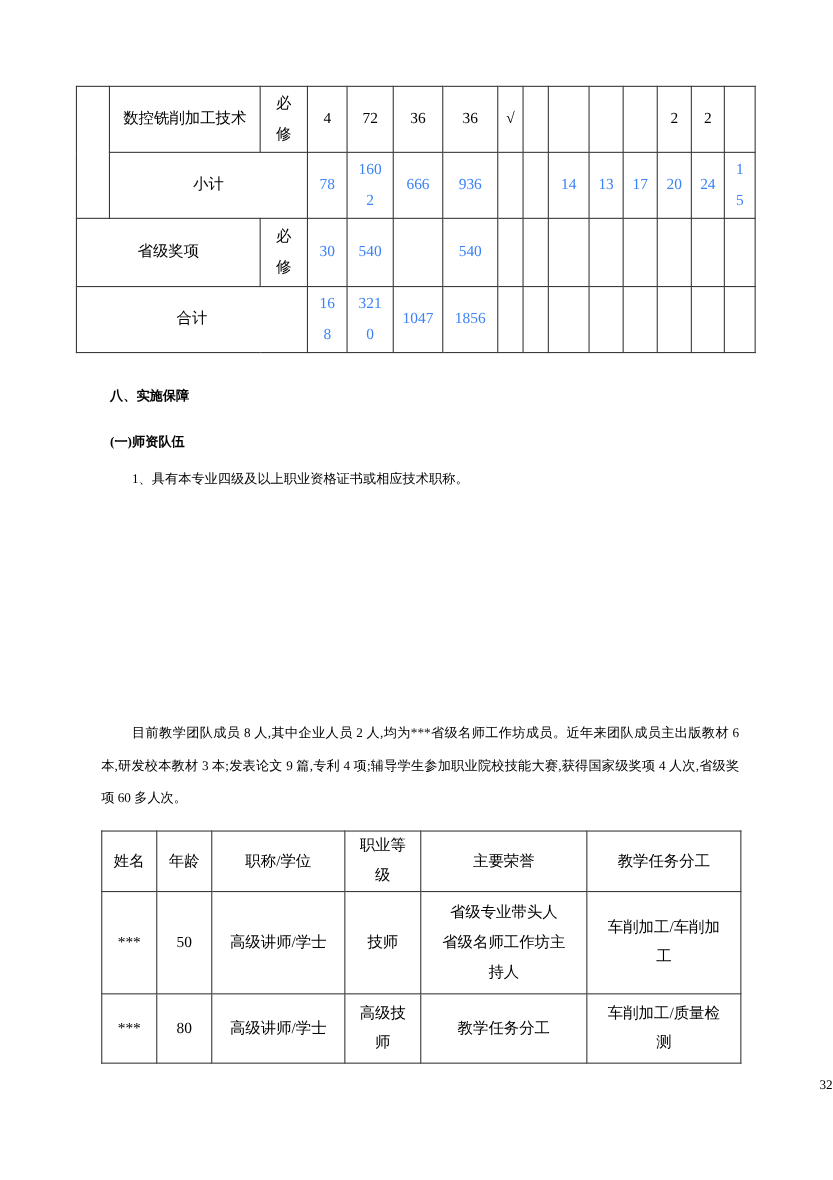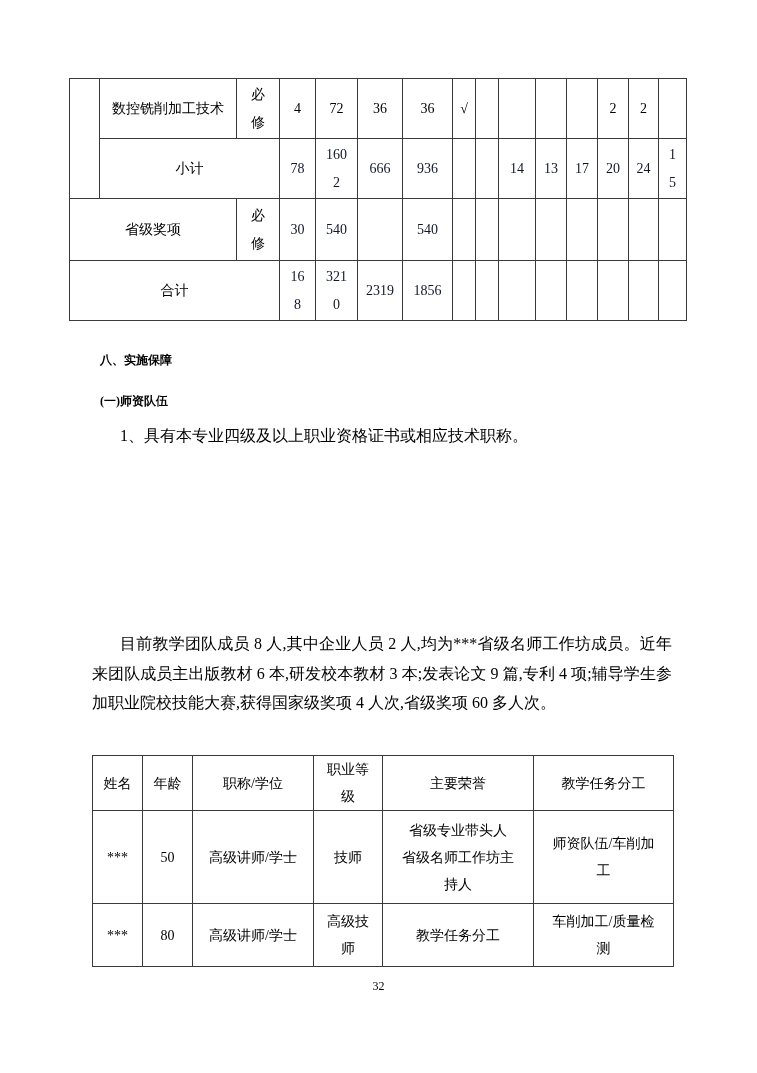--- a/index.html
+++ b/index.html
@@ -13,39 +13,39 @@
   }
   table{border-collapse:collapse;table-layout:fixed;position:absolute;}
   td{
     border:1px solid #3a3a3a;
     text-align:center;vertical-align:middle;
     font-size:14px;line-height:28px;
     padding:0;overflow:hidden;
     white-space:pre-line;
     word-break:break-all;
   }
-  .red{color:#0f172a;}
+  .red{color:#3b82f6;}
   
   #summary-table{left:69px;top:78px;width:618px;}
   
   #teachers-table{left:92px;top:755px;width:582px;}
   #teachers-table td{line-height:27px;}
   .heading{
     position:absolute;left:100px;
     font-size:12px;font-weight:bold;line-height:20px;
     white-space:nowrap;
   }
   .para{
     position:absolute;left:92px;width:580px;
-    font-size:16px;line-height:29.5px;
+    font-size:12px;line-height:29.5px;
     text-align:justify;text-indent:28px;
   }
   .page-number{
     position:absolute;left:0;right:0;top:979px;
-    text-align:center;font-size:12px;
+    text-align:right;font-size:12px;
   }
 </style>
 </head>
 <body>
 
 <div class="page">
 
   <table id="summary-table">
     <colgroup>
       <col style="width:30px">
@@ -116,39 +116,39 @@
       <td class="red"></td>
       <td class="red"></td>
       <td class="red"></td>
     </tr>
     <tr style="height:60px">
       <td colspan="3">合计</td>
       <td class="red">16
 8</td>
       <td class="red">321
 0</td>
-      <td class="red">2319</td>
+      <td class="red">1047</td>
       <td class="red">1856</td>
       <td class="red"></td>
       <td class="red"></td>
       <td class="red"></td>
       <td class="red"></td>
       <td class="red"></td>
       <td class="red"></td>
       <td class="red"></td>
       <td class="red"></td>
     </tr>
   </tbody>
     </table>
 
   <div class="heading" style="top:350px">八、实施保障</div>
   <div class="heading" style="top:391px">(一)师资队伍</div>
 
   <div class="para" style="top:421px">1、具有本专业四级及以上职业资格证书或相应技术职称。</div>
-  <div class="para" style="top:629px">目前教学团队成员 8 人,其中企业人员 2 人,均为***省级名师工作坊成员。近年来团队成员主出版教材 6 本,研发校本教材 3 本;发表论文 9 篇,专利 4 项;辅导学生参加职业院校技能大赛,获得国家级奖项 4 人次,省级奖项 60 多人次。</div>
+  <div class="para" style="top:652px">目前教学团队成员 8 人,其中企业人员 2 人,均为***省级名师工作坊成员。近年来团队成员主出版教材 6 本,研发校本教材 3 本;发表论文 9 篇,专利 4 项;辅导学生参加职业院校技能大赛,获得国家级奖项 4 人次,省级奖项 60 多人次。</div>
 
   <table id="teachers-table">
     <colgroup>
       <col style="width:50px">
         <col style="width:50px">
         <col style="width:121px">
       <col style="width:69px">
         <col style="width:151px">
         <col style="width:140px">
     </colgroup>
@@ -163,21 +163,21 @@
       <td>教学任务分工</td>
     </tr>
     <tr style="height:93px">
       <td>***</td>
       <td>50</td>
       <td>高级讲师/学士</td>
       <td>技师</td>
       <td>省级专业带头人
 省级名师工作坊主
 持人</td>
-      <td>师资队伍/车削加
+      <td>车削加工/车削加
 工</td>
     </tr>
     <tr style="height:63px">
       <td>***</td>
       <td>80</td>
       <td>高级讲师/学士</td>
       <td>高级技
 师</td>
       <td>教学任务分工</td>
       <td>车削加工/质量检

